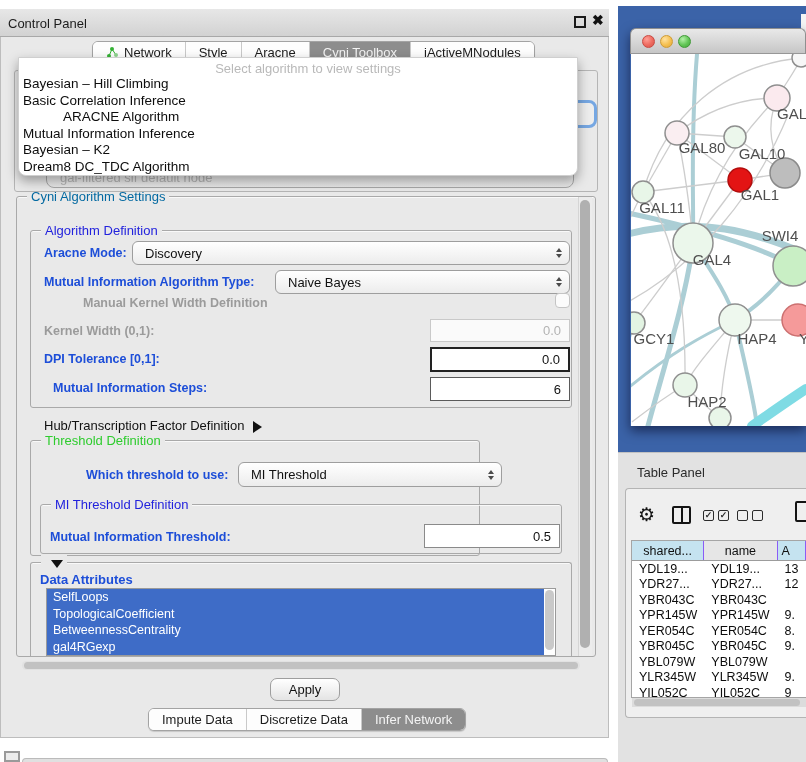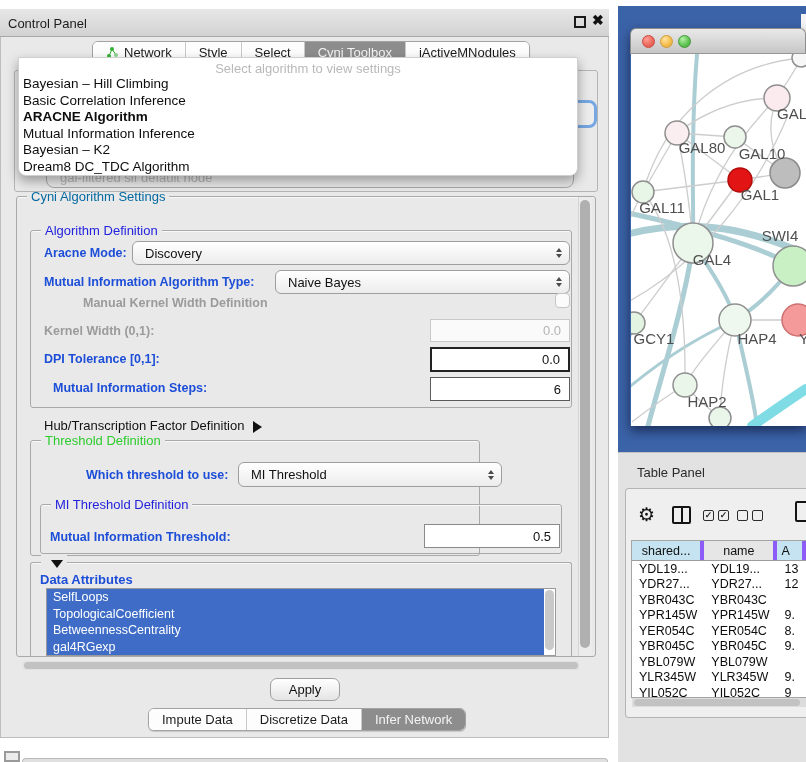--- a/index.html
+++ b/index.html
@@ -32,21 +32,21 @@
   #top-tabs { left:92px; top:41px; }
   #bottom-tabs { left:148px; top:708px; }
   .net-ico { width:13px; height:13px; margin-right:5px; }
 
   
   #algo-popup { left:18px; top:57px; width:560px; height:119px; background:#ffffff;
     border:1px solid #cfcfcf; border-radius:0 0 8px 8px; z-index:60;
     box-shadow:0 5px 12px rgba(0,0,0,.35); }
   #algo-prompt { width:100%; text-align:center; margin-top:3px; font-size:13px; color:#b9b9b9;padding-left:20px; }
   .algo-item { font-size:13.5px; color:#0d0d0d; padding:1px 0 1px 4px; line-height:14.6px; }
-  .algo-item.bold { font-weight:bold; }
+  .algo-item.bold { font-weight:normal;margin-left:40px; }
 
   
   #net-combo-group { left:14px; top:70px; width:584px; height:122px;
     border:1px solid #b5b5b5; border-radius:3px; background:#e9e9e9; z-index:10; }
   #net-combo { left:46px; top:160px; width:528px; height:28px; border:1px solid #a8a8a8;
     border-radius:8px; background:linear-gradient(#f6f6f6,#e7e7e7); z-index:11; }
   #net-combo-value { left:60px; top:170px; font-size:13px; color:#b5b5b5; z-index:12; }
   #focus-ring { left:560px; top:100px; width:37px; height:28px; border:3px solid #76a7e2;
     border-radius:8px; background:#ededed; z-index:11; }
 
@@ -148,21 +148,21 @@
   #unchecked-pair { left:737px; top:510px; }
   .chk { width:11px; height:11px; border:1.5px solid #2b2b2b; border-radius:2px;
     font-size:9px; line-height:9px; text-align:center; color:#2b2b2b; font-weight:bold; }
   #doc-icon { left:795px; top:501px; width:16px; height:21px; border:2px solid #141414;
     border-radius:2px; background:#efefef; }
 
   #tp-table { left:631px; top:540px; width:175px; height:158px; background:#ffffff;
     border:1px solid #a5a5a5; border-right:none; overflow:hidden; font-size:12.5px; }
   .tp-hrow { display:flex; height:20px; border-bottom:1px solid #9c9c9c; }
   .tp-hcell { display:flex; align-items:center; justify-content:center; font-size:12.5px;
-    color:#111; border-right:4px solid #8b5cf6; background:#e6e6e6; }
+    color:#111; border-right:1px solid #8b5cf6; background:#e6e6e6; }
   .tp-hcell.blue { background:#c5e3f0; }
   .c1 { width:77px; } .c2 { width:78px; } .c3 { width:30px; justify-content:flex-start; padding-left:4px; }
   .tp-row { display:flex; height:15.5px; }
   .tp-cell { display:flex; align-items:center; padding-left:7px; color:#0d0d0d; white-space:nowrap; overflow:hidden; }
   #tp-hscroll-track { left:632px; top:698px; width:174px; height:9px; background:#dcdcdc; }
   #tp-hscroll-thumb { left:634px; top:699px; width:166px; height:7px; background:#c2c2c2; border-radius:4px; }
 </style>
 </head>
 <body>
 
@@ -180,21 +180,21 @@
         <circle cx="3" cy="10" r="2" fill="#34b234"></circle>
         <circle cx="6" cy="3" r="2" fill="#34b234"></circle>
         <circle cx="10" cy="9" r="2" fill="#8fd48f"></circle>
       </svg>
       <span>Network</span>
     </div>
     <div class="tabseg">
       <span>Style</span>
     </div>
     <div class="tabseg">
-      <span>Select</span>
+      <span>Aracne</span>
     </div>
     <div class="tabseg selected">
       <span>Cyni Toolbox</span>
     </div>
     <div class="tabseg">
       <span>jActiveMNodules</span>
     </div>
   </div>
 
 <div class="abs" id="net-combo-group"></div>

